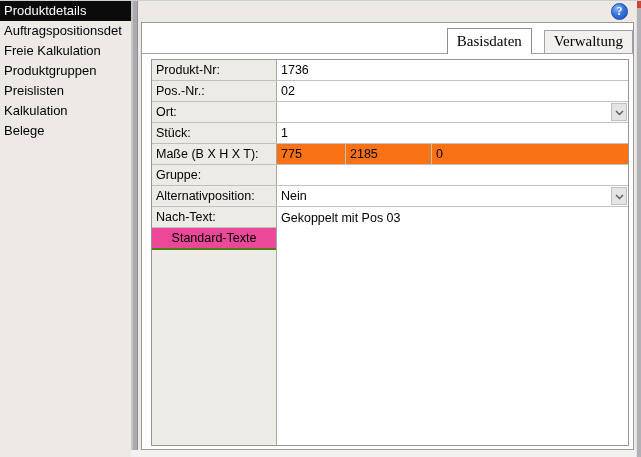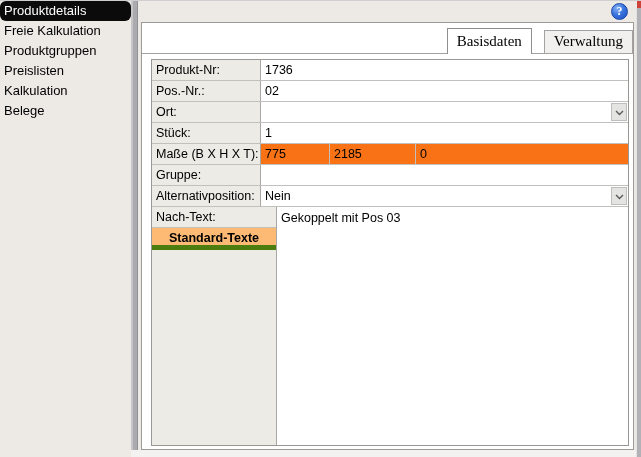--- a/index.html
+++ b/index.html
@@ -7,21 +7,21 @@
     width:641px;height:457px;position:relative;overflow:hidden;
     background:#edeae6;
     font-family:"Liberation Sans",sans-serif;
     -webkit-font-smoothing:antialiased;
   }
   .top-line{position:absolute;left:0;top:0;width:641px;height:1px;background:#cfcfd1;z-index:9;}
 
   
   .sidebar{position:absolute;left:0;top:0;width:131px;height:457px;padding-top:1px;box-sizing:border-box;}
   .sb-item{height:20px;line-height:20px;padding-left:4px;font-size:13px;color:#000;
-    white-space:nowrap;overflow:hidden;cursor:default;border-radius:6px;}
+    white-space:nowrap;overflow:hidden;cursor:default;}
   .sb-item.sel{background:#0b0b0b;color:#fff;}
 
   
   .splitter{position:absolute;left:131px;top:0;width:7px;height:450px;
     background:linear-gradient(to right,#c6c6c8 0 2px,#abaaae 2px 6px,#919094 6px);}
 
   
   .help-btn{position:absolute;left:611px;top:3px;width:17px;height:17px;border-radius:50%;
     background:radial-gradient(circle at 35% 28%,#8ab4f4 0%,#3a74dd 45%,#1c4fc0 100%);
     border:1px solid #1b47a9;box-sizing:border-box;color:#fff;
@@ -38,52 +38,53 @@
   .tab.active{background:#fff;border:1px solid #8f8e8c;border-bottom:none;height:25px;line-height:24px;
     margin-bottom:-1px;position:relative;z-index:2;box-shadow:0 1px 0 0 #fff;}
   .tab:not(.active){background:#f1f0ee;border:1px solid #a3a2a0;border-bottom:none;height:22px;
     line-height:21px;margin-left:12px;}
 
   
   .form-table{position:absolute;left:9px;top:36px;width:478px;height:387px;
     border:1px solid #999793;box-sizing:border-box;background:#fff;
     display:flex;flex-direction:column;font-size:12.5px;}
   .frow{display:flex;height:21px;flex:none;box-sizing:border-box;border-bottom:1px solid #c2c0bc;line-height:20px;}
-  .fl{width:109px;flex:none;background:#edebe6;border-right:1px solid #a9a7a3;
+  .fl{width:125px;flex:none;background:#edebe6;border-right:1px solid #a9a7a3;
     padding-left:4px;box-sizing:border-box;white-space:nowrap;overflow:hidden;}
   .fv{flex:1;position:relative;padding-left:4px;background:#fff;white-space:nowrap;}
   .fv3{flex:none;border-right:1px solid #c2c0bc;padding-left:4px;box-sizing:border-box;background:#f97316;}
   .fv3.last{flex:1;border-right:none;}
   .dd-btn{position:absolute;right:1px;top:1px;bottom:1px;width:16px;background:#e4e4e3;
     border:1px solid #bebebe;box-sizing:border-box;display:flex;align-items:center;justify-content:center;cursor:pointer;}
 
   
   .tall{display:flex;flex:1;min-height:0;}
   .tall-left{width:125px;flex:none;background:#edebe6;border-right:1px solid #a9a7a3;
     box-sizing:border-box;display:flex;flex-direction:column;}
   .tl-label{height:21px;flex:none;border-bottom:1px solid #c2c0bc;padding-left:4px;line-height:20px;box-sizing:border-box;}
-  .std-btn{height:22px;flex:none;border-bottom:5px solid #4d7c0f;background:#fdba74;
-    text-align:center;line-height:21px;box-sizing:border-box;cursor:pointer;font-weight:bold;}
+  .std-btn{height:22px;flex:none;border-bottom:2px solid #4d7c0f;background:#ec4899;
+    text-align:center;line-height:21px;box-sizing:border-box;cursor:pointer;}
   .tl-fill{flex:1;}
   .tall-right{flex:1;background:#fff;padding:2px 0 0 4px;line-height:19px;}
 
   
   .win-edge{position:absolute;left:636px;top:8px;width:5px;height:449px;
     background:#b2b1b5;border-left:1px solid #e2e2e2;box-sizing:border-box;}
   .red-sliver{position:absolute;left:637px;top:0;width:4px;height:8px;background:#cd4339;}
   .bottom-strip{position:absolute;left:131px;top:450px;width:505px;height:7px;background:#f3f2f1;}
 </style>
 </head>
 <body>
 
 <div class="top-line"></div>
 
 <div class="sidebar">
   <div id="sidebar-list">
       <div class="sb-item sel">Produktdetails</div>
+      <div class="sb-item">Auftragspositionsdet</div>
       <div class="sb-item">Freie Kalkulation</div>
       <div class="sb-item">Produktgruppen</div>
       <div class="sb-item">Preislisten</div>
       <div class="sb-item">Kalkulation</div>
       <div class="sb-item">Belege</div>
     </div>
 </div>
 
 <div class="splitter"></div>
 

